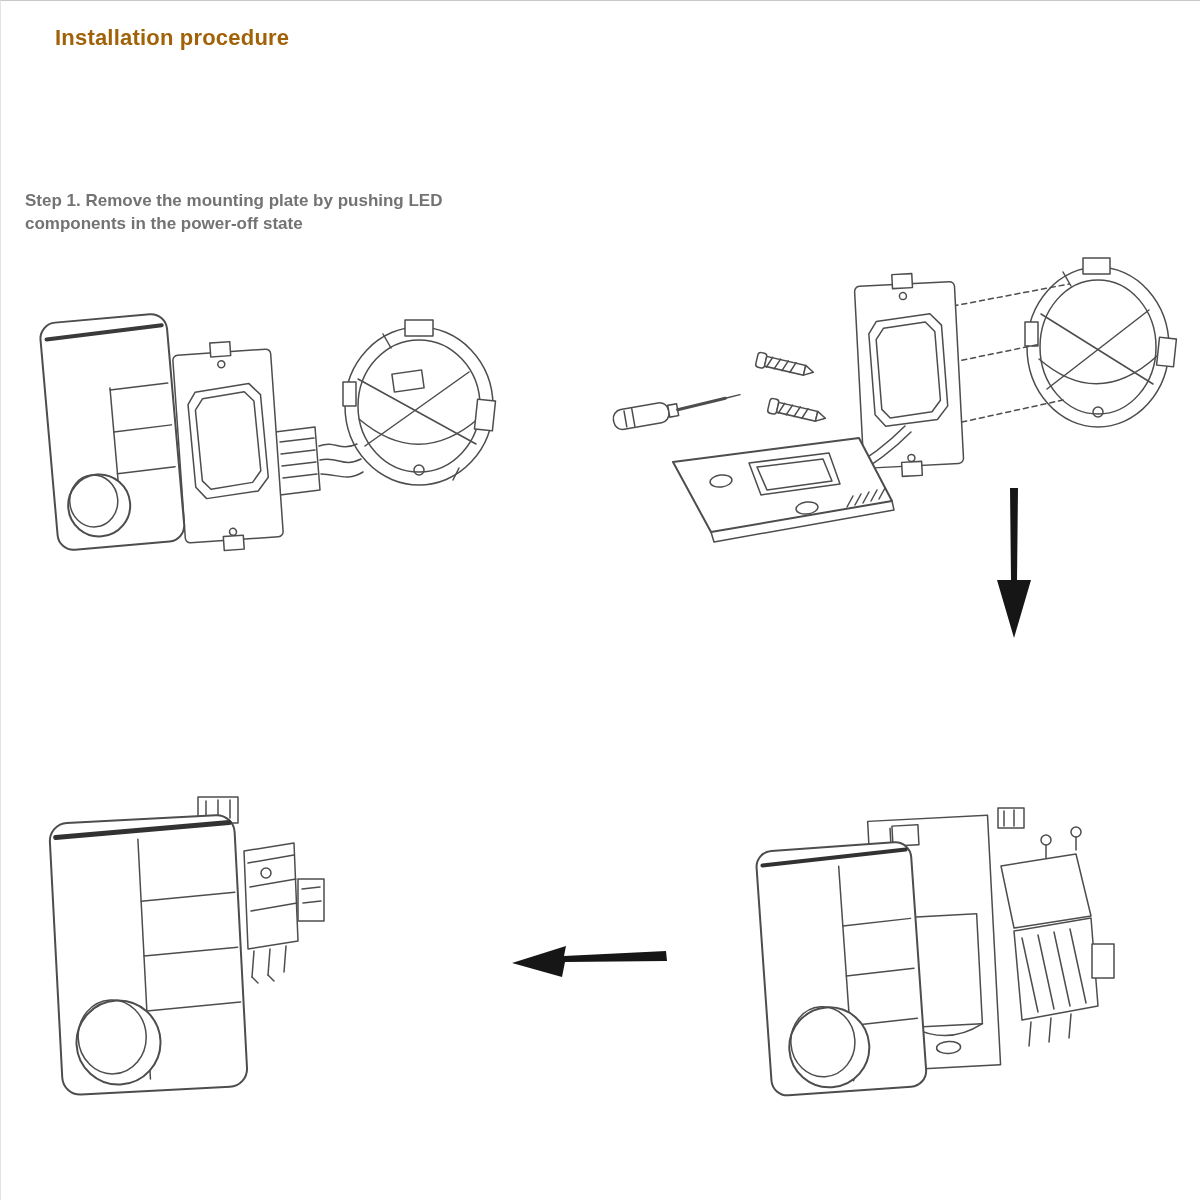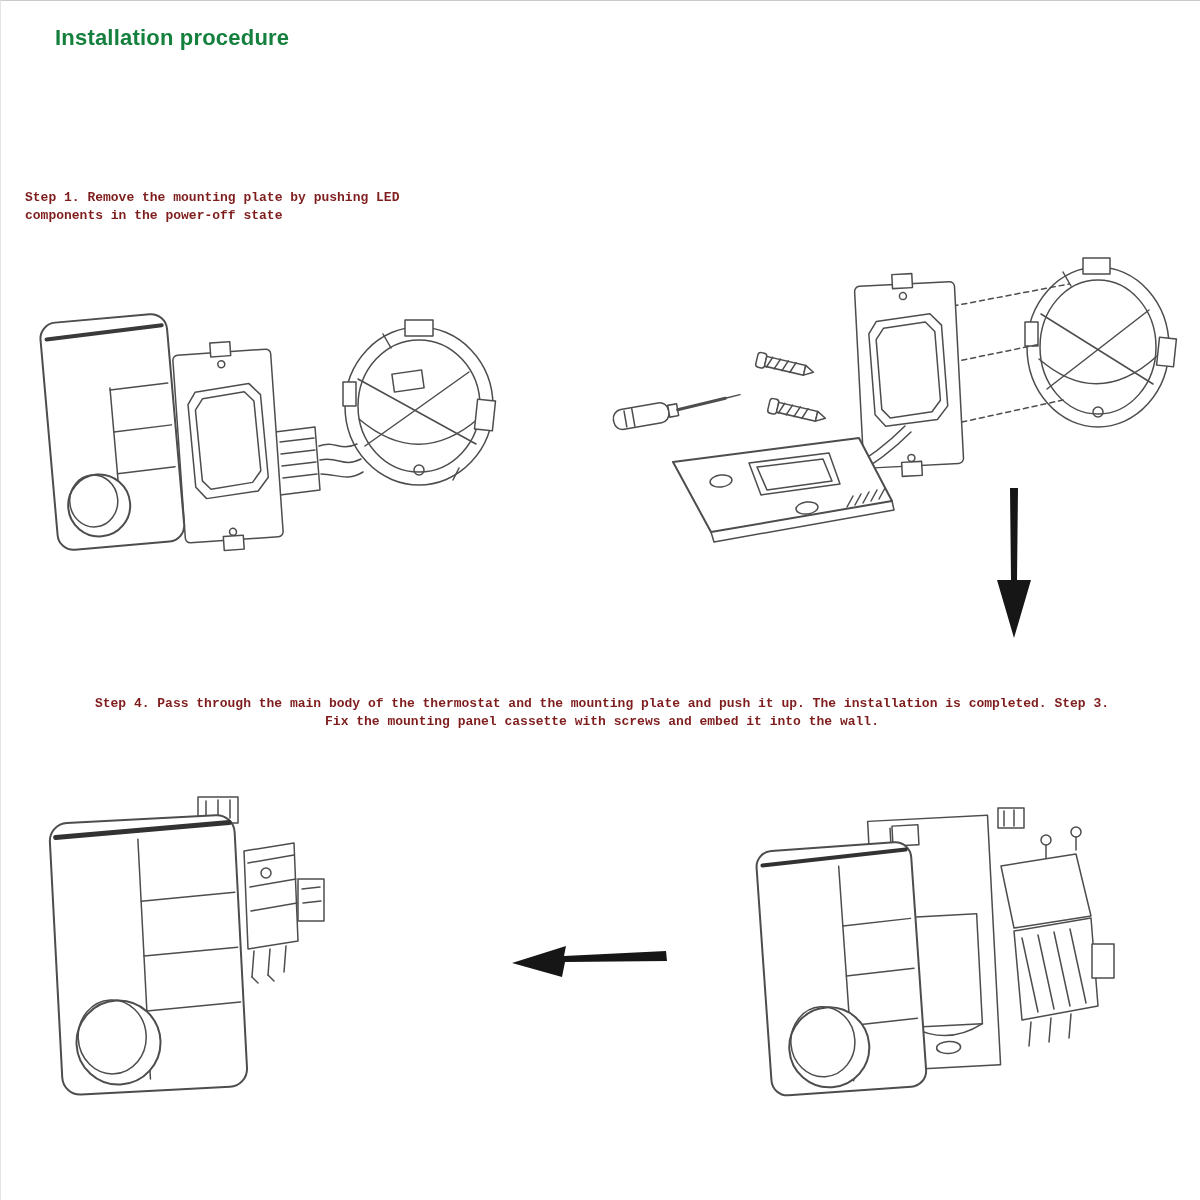--- a/index.html
+++ b/index.html
@@ -1,38 +1,36 @@
 <!DOCTYPE html>
 <html><head>
 <meta charset="utf-8">
 <style>
   html,body{margin:0;padding:0;background:#fff;}
   .page{position:relative;width:1200px;height:1200px;background:#fff;
         font-family:"Liberation Sans",sans-serif;overflow:hidden;
         border-top:1px solid #c9c9c9;border-left:1px solid #e4e4e4;border-right:1px solid #d7d7d7;}
-  .title{position:absolute;left:54px;top:24px;font-size:22px;font-weight:bold;color:#15803d;margin:0;letter-spacing:.2px;}
-  .step-text{position:absolute;font-size:13px;font-weight:bold;color:#7f1d1d;line-height:1.38;white-space:pre-line;font-family:Liberation Mono, monospace;}
+  .title{position:absolute;left:54px;top:24px;font-size:22px;font-weight:bold;color:#a16207;margin:0;letter-spacing:.2px;}
+  .step-text{position:absolute;font-size:17px;font-weight:bold;color:#737373;line-height:1.38;white-space:pre-line;}
   .art{position:absolute;}
   .ln{stroke:#4d4d4d;stroke-width:1.5;fill:none;stroke-linejoin:round;stroke-linecap:round;}
   .ln [fill="#fff"]{fill:#fff;}
   .solid{fill:#161616;stroke:none;}
 </style>
 </head>
 <body>
 
 <div class="page">
 
   <h1 class="title">Installation procedure</h1>
 
   <div class="step-text" style="left:24px;top:188px;width:490px;text-align:left">Step 1. Remove the mounting plate by pushing LED
 components in the power-off state</div>
 
 
-  <div class="step-text" style="left:28px;top:694px;width:1146px;text-align:center">Step 4. Pass through the main body of the thermostat and the mounting plate and push it up. The installation is completed. Step 3.
-Fix the mounting panel cassette with screws and embed it into the wall.</div>
 
   <svg class="art" style="left:20px;top:283px" width="480" height="312" viewBox="0 0 480 312">
     <g class="ln">
       <g>
         <ellipse cx="398" cy="122" rx="74" ry="79" fill="#fff"></ellipse>
         <ellipse cx="398" cy="122" rx="61" ry="66"></ellipse>
         <path d="M337,95 L455,160"></path>
         <path d="M344,162 L448,88"></path>
         <path d="M338,135 Q398,186 458,134"></path>
         <rect x="384" y="36" width="28" height="16" fill="#fff"></rect>

